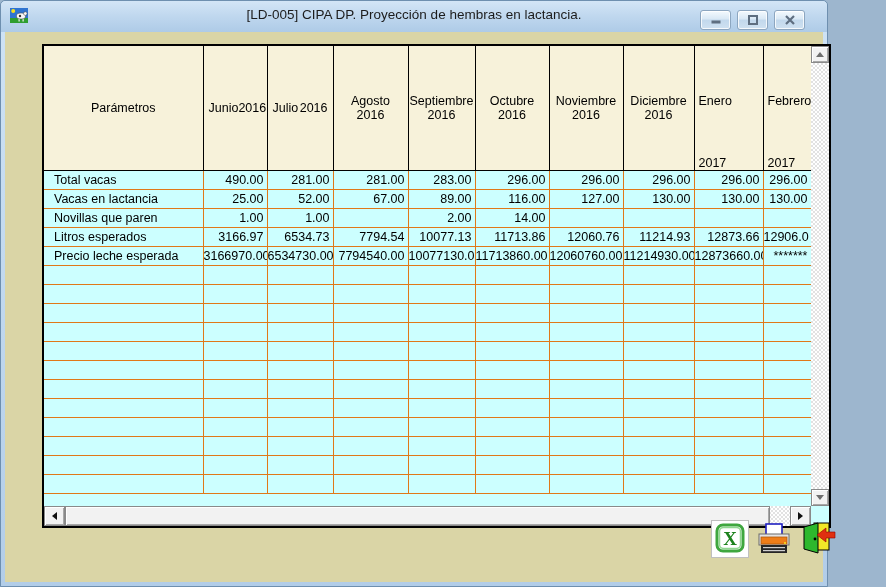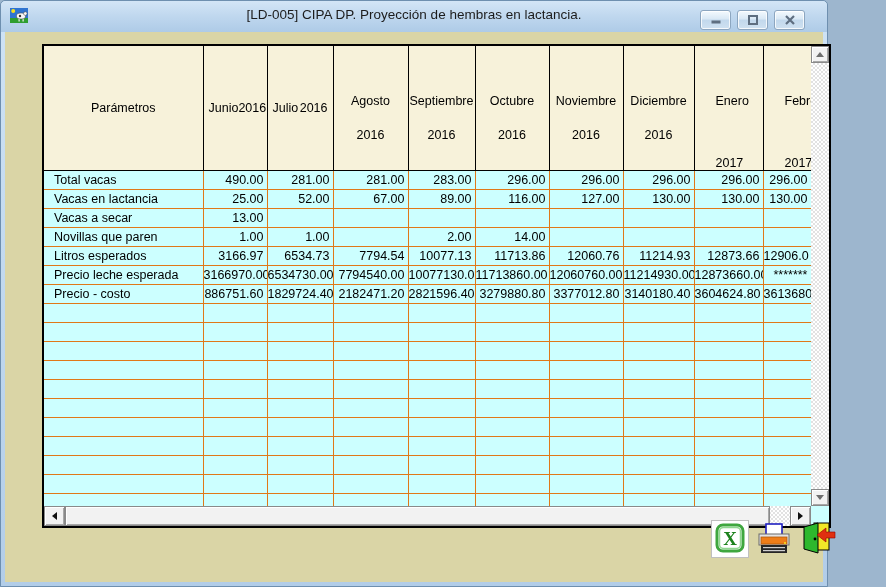--- a/index.html
+++ b/index.html
@@ -33,22 +33,22 @@
 
   table#grid { border-collapse:collapse; table-layout:fixed; width:767px; }
   #grid th, #grid td { overflow:hidden; white-space:nowrap; font-weight:normal; }
 
   #grid thead tr { height:33px; }
   #grid th { background:var(--header-bg,#F7F2DA); border-right:1px solid #000; border-bottom:1px solid #000;
     font-size:12.5px; color:#000; vertical-align:middle; }
   th.ph { text-align:center; }
   th .split { display:flex; justify-content:space-between; padding:0 5px; }
   th .two { line-height:14px; }
-  th.center .two { text-align:center;margin-top:20px; }
-  th.left .two { text-align:left; padding-left:21px;margin-top:48px; }
+  th.center .two { text-align:center; }
+  th.left .two { text-align:left; padding-left:4px;margin-top:48px; }
 
   #grid tbody tr { height:19px; }
   #grid td { border-right:1px solid var(--grid-line,#E07818); border-bottom:1px solid var(--grid-line,#E07818);
     font-size:12.5px; color:#000; background:var(--cell-bg,#CCFFFF); }
   td.lbl { text-align:left; padding-left:10px; }
   td.num { text-align:right; padding-right:3px; }
   tr.sel td { background:var(--sel-bg,#10387E); color:var(--sel-fg,#FFFFFF); font-weight:bold; }
 
   
   .dither { background:#FFFFFF;
@@ -209,32 +209,20 @@
                 <td class="num">52.00</td>
                 <td class="num">67.00</td>
                 <td class="num">89.00</td>
                 <td class="num">116.00</td>
                 <td class="num">127.00</td>
                 <td class="num">130.00</td>
                 <td class="num">130.00</td>
                 <td class="num">130.00</td>
               </tr>
               <tr>
-                <td class="lbl">Vacas a secar</td>
-                <td class="num">13.00</td>
-                <td class="num"></td>
-                <td class="num"></td>
-                <td class="num"></td>
-                <td class="num"></td>
-                <td class="num"></td>
-                <td class="num"></td>
-                <td class="num"></td>
-                <td class="num"></td>
-              </tr>
-              <tr>
                 <td class="lbl">Novillas que paren</td>
                 <td class="num">1.00</td>
                 <td class="num">1.00</td>
                 <td class="num"></td>
                 <td class="num">2.00</td>
                 <td class="num">14.00</td>
                 <td class="num"></td>
                 <td class="num"></td>
                 <td class="num"></td>
                 <td class="num"></td>
@@ -255,32 +243,20 @@
                 <td class="lbl">Precio leche esperada</td>
                 <td class="num">3166970.00</td>
                 <td class="num">6534730.00</td>
                 <td class="num">7794540.00</td>
                 <td class="num">10077130.00</td>
                 <td class="num">11713860.00</td>
                 <td class="num">12060760.00</td>
                 <td class="num">11214930.00</td>
                 <td class="num">12873660.00</td>
                 <td class="num">*******</td>
-              </tr>
-              <tr>
-                <td class="lbl">Precio - costo</td>
-                <td class="num">886751.60</td>
-                <td class="num">1829724.40</td>
-                <td class="num">2182471.20</td>
-                <td class="num">2821596.40</td>
-                <td class="num">3279880.80</td>
-                <td class="num">3377012.80</td>
-                <td class="num">3140180.40</td>
-                <td class="num">3604624.80</td>
-                <td class="num">3613680</td>
               </tr>
               <tr>
                 <td class="lbl"></td>
                 <td class="num"></td>
                 <td class="num"></td>
                 <td class="num"></td>
                 <td class="num"></td>
                 <td class="num"></td>
                 <td class="num"></td>
                 <td class="num"></td>

